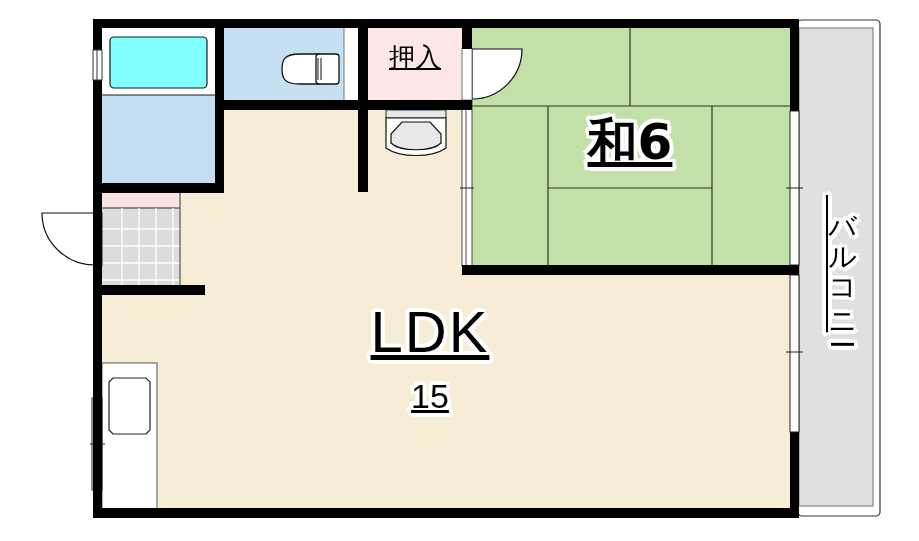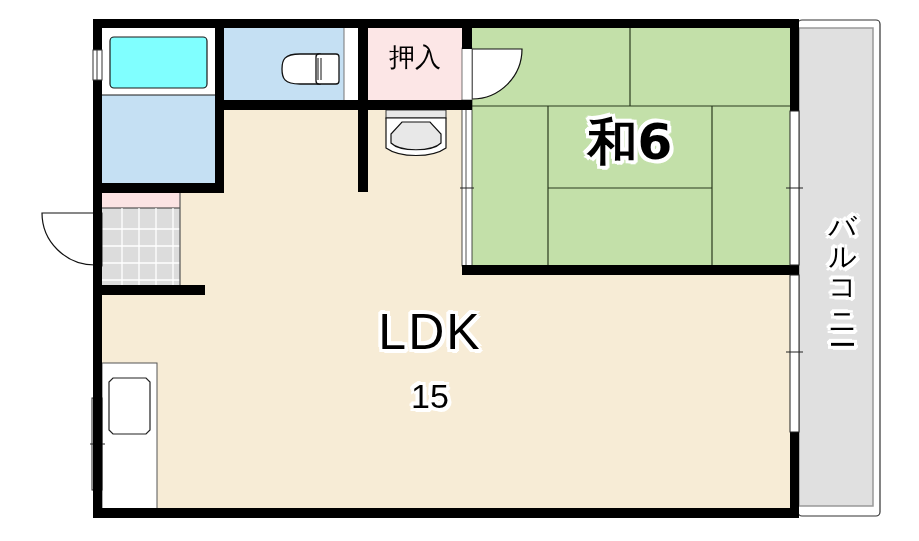--- a/index.html
+++ b/index.html
@@ -1,25 +1,25 @@
 <!DOCTYPE html>
 <html><head>
   <meta charset="utf-8">
   <style>
     html, body { margin:0; padding:0; background:#ffffff; }
     body { width:919px; height:541px; position:relative; overflow:hidden; font-family:"DejaVu Sans", sans-serif; }
     #plan { position:absolute; left:0; top:0; width:919px; height:541px; }
-    .label { position:absolute; color:#000; text-align:center; white-space:nowrap; }
+    .label { position:absolute; color:#000; text-align:center; white-space:nowrap;text-decoration:underline; }
     .outlined {
       text-shadow:
         -3px -3px 0 #fff, 3px -3px 0 #fff, -3px 3px 0 #fff, 3px 3px 0 #fff,
         0 -3px 0 #fff, 0 3px 0 #fff, -3px 0 0 #fff, 3px 0 0 #fff,
         -2px -4px 0 #fff, 2px 4px 0 #fff, 4px 2px 0 #fff, -4px -2px 0 #fff;
     }
-    .ldk-label { left:330px; top:300px; width:200px; font-family:"Liberation Sans", sans-serif; font-size:50px; line-height:64px; letter-spacing:2px; }
+    .ldk-label { left:330px; top:300px; width:200px; font-family:"Liberation Sans", sans-serif; font-size:58px; line-height:64px; letter-spacing:2px; }
     .ldk-size { left:330px; top:368px; width:200px; font-family:"Liberation Sans", sans-serif; font-size:34px; line-height:56px; }
     .washitsu-label { left:560px; top:112px; width:140px; font-size:50px; font-weight:bold; line-height:60px; }
     .oshiire-label { left:368px; top:42px; width:94px; font-size:26px; line-height:30px; }
     .balcony-label { left:818px; top:195px; width:40px; font-size:28px; line-height:32px; writing-mode:vertical-rl; letter-spacing:2px; }
   </style>
 </head>
 <body>
 
 <svg id="plan" viewBox="0 0 919 541" xmlns="http://www.w3.org/2000/svg">
 

